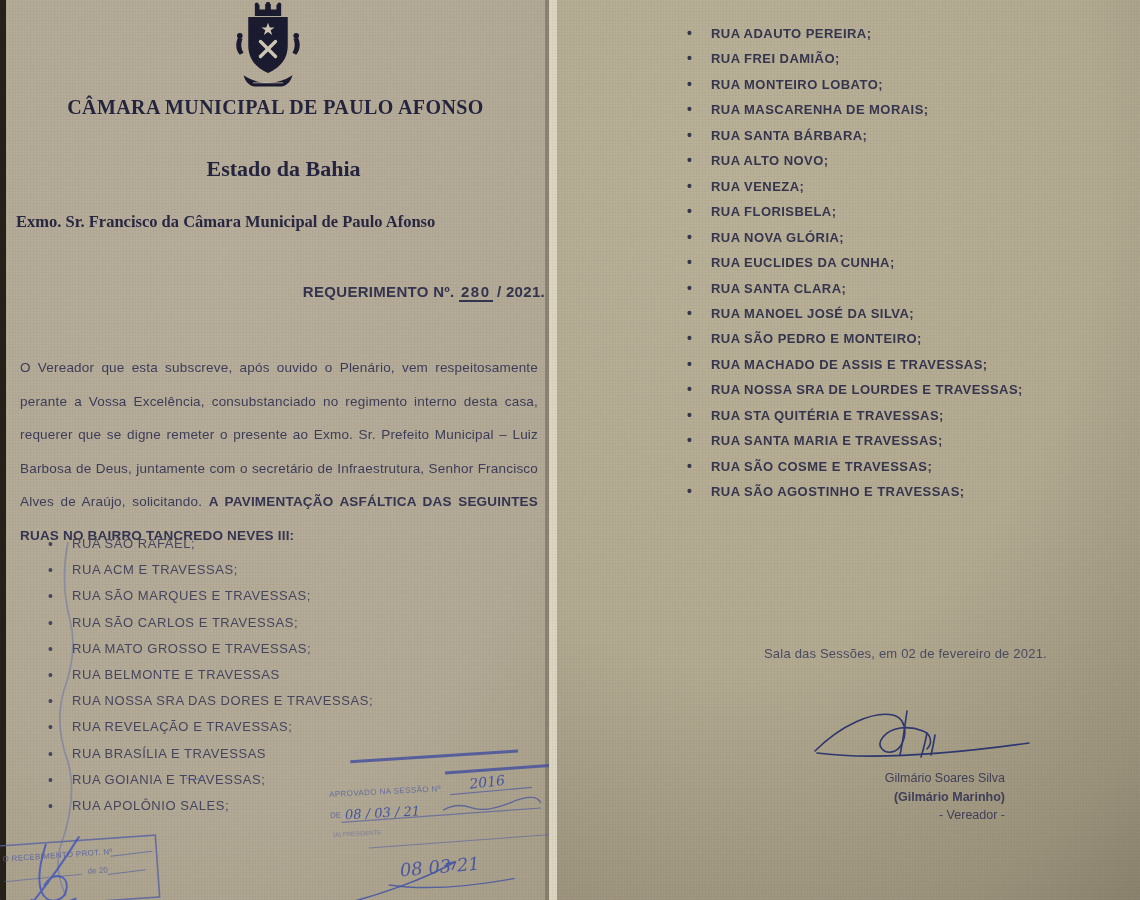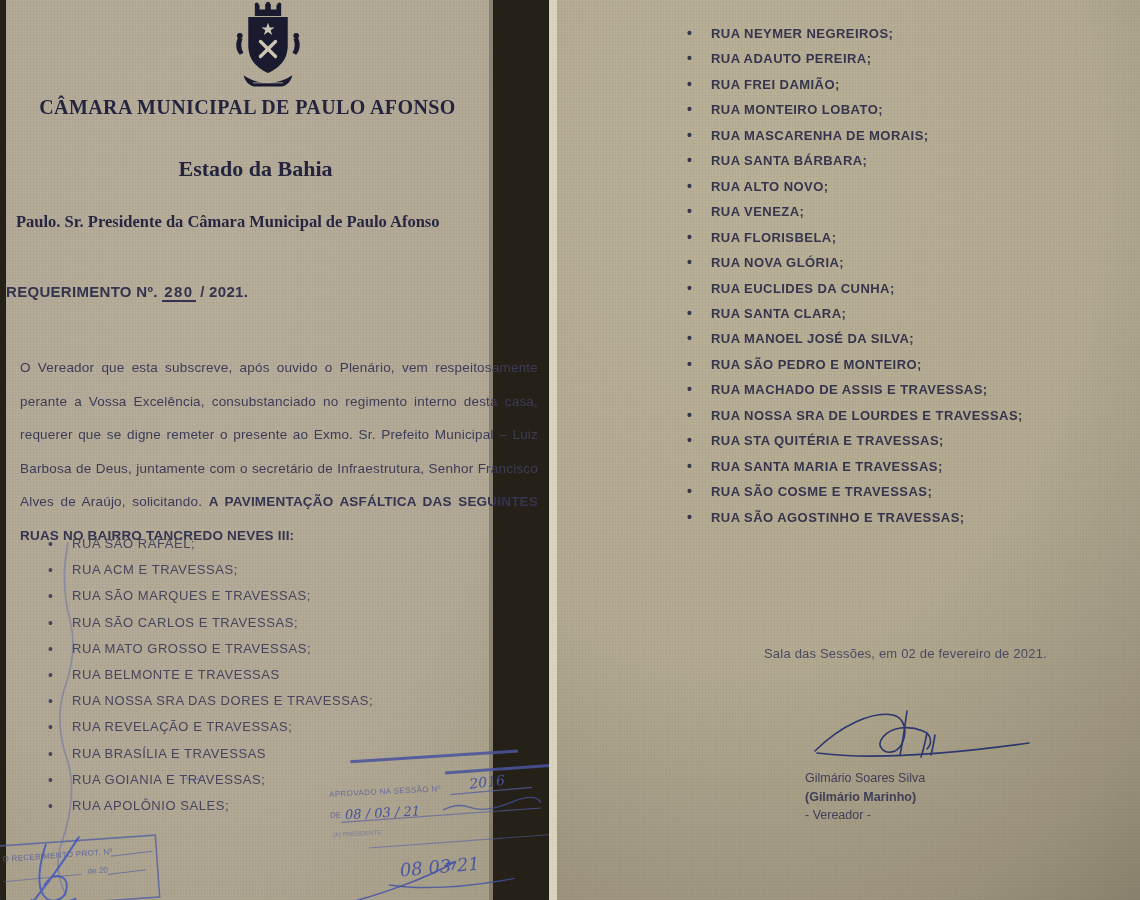--- a/index.html
+++ b/index.html
@@ -1,53 +1,53 @@
 <!DOCTYPE html>
 <html><head>
 <meta charset="utf-8">
 <style>
   html,body{margin:0;padding:0;background:#1b1913;}
   .scan{position:relative;width:1140px;height:900px;overflow:hidden;background:#241f17;
         font-family:"Liberation Sans",sans-serif;}
   .page{position:absolute;top:0;height:900px;}
-  .page-left{left:6px;width:487px;
+  .page-left{left:6px;width:543px;
     background:radial-gradient(130% 120% at 40% 30%, #b7ae9b 0%, #b2a996 50%, #a39b85 82%, #948c76 100%);
     border-right:4px solid rgba(70,64,48,.35);box-sizing:border-box;padding-left:20px;}
   .page-gap{position:absolute;left:549px;top:0;width:8px;height:900px;background:#dcd6c2;}
   .page-right{left:557px;width:583px;
     background:radial-gradient(140% 120% at 30% 20%, #bab199 0%, #b3aa92 45%, #9b927c 72%, #6f6a58 100%);}
   .texture{position:absolute;inset:0;pointer-events:none;opacity:.55;background-image:
     repeating-linear-gradient(0deg, rgba(90,80,60,.08) 0 1px, transparent 1px 3px),
     repeating-linear-gradient(90deg, rgba(90,80,60,.08) 0 1px, transparent 1px 3px);}
   .blurry{filter:blur(.3px);}
 
   
   .org-name{position:absolute;top:96px;left:0;width:100%;text-align:center;
     font-family:"Liberation Serif",serif;font-weight:bold;font-size:20px;letter-spacing:.4px;color:#23233f;}
   .org-sub{position:absolute;top:124px;left:8px;width:100%;text-align:center;
     font-family:"Liberation Serif",serif;font-weight:bold;font-size:22px;color:#23233f;margin-top:32px;}
   .addressee{position:absolute;top:212px;left:10px;width:520px;
     font-family:"Liberation Serif",serif;font-weight:bold;font-size:16.5px;color:#262642;}
-  .doc-title{position:absolute;top:283px;left:0;width:100%;text-align:left;
+  .doc-title{position:absolute;top:283px;left:0;width:100%;text-align:right;
     font-weight:bold;font-size:15px;letter-spacing:.3px;color:#33334f;}
   .doc-number{border-bottom:2.5px solid #33334f;padding:0 2px;letter-spacing:1.5px;}
   .body-par{position:absolute;top:347px;left:10px;width:518px;margin:4px;text-align:justify;
     font-size:13.5px;line-height:33.5px;letter-spacing:.2px;color:#3c3c5a;}
   .body-par b{color:#343452;}
 
   .street-list{position:absolute;margin:0;padding:0;list-style:none;}
   .street-list li{position:relative;padding-left:26px;white-space:nowrap;}
   .street-list li::before{content:"•";position:absolute;left:2px;top:0;font-size:14px;}
   .list-left{top:531px;left:40px;font-size:13px;letter-spacing:.55px;color:#45455f;}
   .list-left li{line-height:26.2px;}
   .list-right{top:21px;left:128px;font-size:13px;font-weight:bold;letter-spacing:.45px;color:#34344e;}
   .list-right li{line-height:25.45px;}
 
   .place-date{position:absolute;top:646px;left:207px;font-size:13px;letter-spacing:.2px;color:#4a4a62;}
-  .sig-block{position:absolute;top:769px;left:248px;width:200px;text-align:left;
+  .sig-block{position:absolute;top:769px;left:248px;width:200px;text-align:right;
     font-size:12.5px;line-height:18.5px;color:#3e3e58;}
   .sig-alias{font-weight:bold;}
   .sig-img{position:absolute;top:705px;left:250px;}
 
   .stamp{color:#5560a5;}
   .stamp-approval{position:absolute;top:750px;left:320px;transform:rotate(-3deg);}
   .stamp-receipt{position:absolute;top:836px;left:-10px;transform:rotate(-4deg);}
   .pen-overlay{position:absolute;top:530px;left:20px;pointer-events:none;}
 </style>
 </head>
@@ -78,21 +78,21 @@
         <line x1="58" y1="42" x2="42" y2="58"></line>
       </g>
       <g stroke="#cfc9b6" stroke-width="1" opacity=".8">
         <line x1="34" y1="86" x2="66" y2="86"></line>
       </g>
     </svg>
 
     <div class="org-name">CÂMARA MUNICIPAL DE PAULO AFONSO</div>
     <div class="org-sub">Estado da Bahia</div>
 
-    <div class="addressee">Paulo. Sr. Presidente da Câmara Municipal de Paulo Afonso</div>
+    <div class="addressee">Exmo. Sr. Francisco da Câmara Municipal de Paulo Afonso</div>
 
     <div class="doc-title">
       <span>REQUERIMENTO Nº.</span>
       <span class="doc-number">280</span>
       <span>/ 2021.</span>
     </div>
 
     <p class="body-par"><span>O Vereador que esta subscreve, após ouvido o Plenário, vem respeitosamente perante a Vossa Excelência, consubstanciado no regimento interno desta casa, requerer que se digne remeter o presente ao Exmo. Sr. Prefeito Municipal – Luiz Barbosa de Deus, juntamente com o secretário de Infraestrutura, Senhor Francisco Alves de Araújo, solicitando. </span><b>A PAVIMENTAÇÃO ASFÁLTICA DAS SEGUINTES RUAS NO BAIRRO TANCREDO NEVES III:</b></p>
 
     <ul class="street-list list-left">
@@ -156,21 +156,20 @@
       <path d="M86,0 C70,22 46,52 20,78 M52,6 C44,26 40,44 46,56 C52,66 68,64 70,50 C72,36 56,34 48,46 M34,60 q22,10 44,2" fill="none" stroke="#3d52c0" stroke-width="2" stroke-linecap="round" opacity=".8"></path>
     </svg>
   </div>
 
   <div class="page-gap"></div>
 
   <div class="page page-right blurry">
 
     <ul class="street-list list-right">
 
-        <li>RUA NEYMER NEGREIROS;</li>
 
         <li>RUA ADAUTO PEREIRA;</li>
 
         <li>RUA FREI DAMIÃO;</li>
 
         <li>RUA MONTEIRO LOBATO;</li>
 
         <li>RUA MASCARENHA DE MORAIS;</li>
 
         <li>RUA SANTA BÁRBARA;</li>

